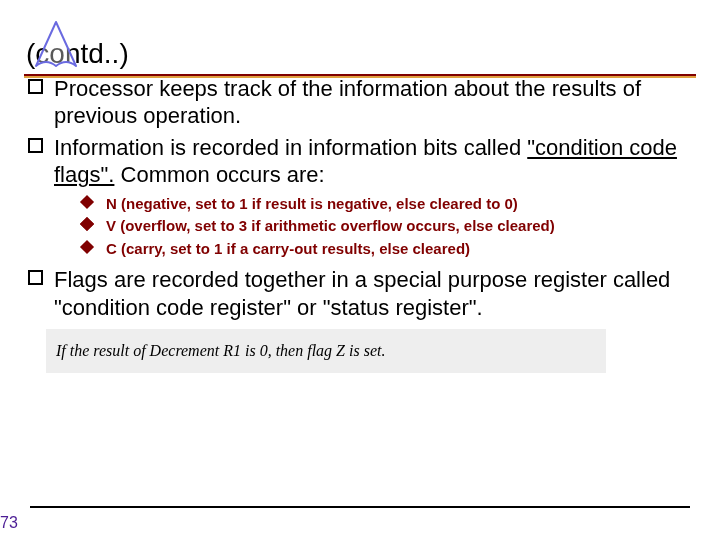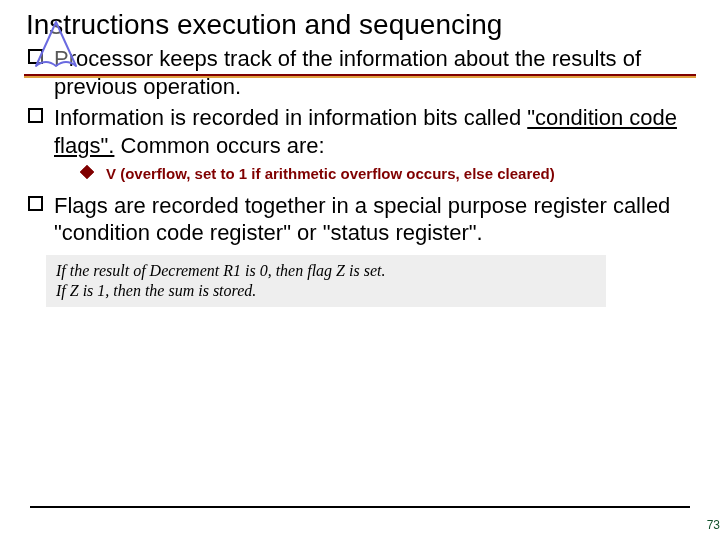--- a/index.html
+++ b/index.html
@@ -9,59 +9,61 @@
   .underline{position:absolute;left:24px;right:24px;top:74px;height:0;border-top:2px solid #800000;border-bottom:2px solid #e0a040}
   .arrow{position:absolute;left:32px;top:20px;pointer-events:none}
   .arrow svg{display:block}
   ul.b1{list-style:none;padding:0;margin:6px 0 4px 0}
   ul.b1>li{position:relative;padding-left:28px;font-size:22px;line-height:1.25;margin-bottom:4px}
   .sq{position:absolute;left:2px;top:4px;width:15px;height:15px;border:2px solid #000;box-sizing:border-box}
   .cc{text-decoration:underline}
   ul.b2{list-style:none;padding:0;margin:4px 0 6px 0}
   ul.b2>li{position:relative;padding-left:52px;font-size:15px;font-weight:bold;color:#800000;line-height:1.5}
   .di{position:absolute;left:28px;top:4px;width:10px;height:10px;background:#800000;transform:rotate(45deg)}
-  .note{margin:8px 0 0 20px;padding:6px 10px;width:560px;background:#eeeeee;font-family:Georgia,'Times New Roman',serif;font-style:italic;font-size:16px;line-height:1.25;box-sizing:border-box}
+  .note{margin:8px 0 0 20px;padding:12px 10px;width:560px;background:#eeeeee;font-family:Georgia,'Times New Roman',serif;font-style:italic;font-size:16px;line-height:1.25;box-sizing:border-box}
   .rule{position:absolute;left:30px;right:30px;bottom:32px;border-top:2px solid #000}
-  .pg{position:absolute;bottom:8px;left:0;right:0;text-align:right;font-size:12px;color:#14532d}
+  .pg{position:absolute;bottom:8px;left:0;right:0;text-align:left;font-size:16px;color:#4c1d95}
 </style>
 </head>
 <body>
 
 <div class="slide">
 
   <div class="title">
-    <span>Instructions execution and sequencing</span><br>
+    <br>
+    <span>(contd..)</span>
   </div>
 
   <ul class="b1">
     <li>
       <span class="sq"></span>
       <span>Processor keeps track of the information about the</span>
       <span>results of previous operation.</span>
     </li>
     <li>
       <span class="sq"></span>
       <span>Information is recorded in information bits called</span>
       <span class="cc">"condition code flags".</span><span> Common occurs are:</span>
       <ul class="b2">
+        <li><span class="di"></span><span>N (negative, set to 1 if result is negative, else cleared to 0)</span></li>
         <li><span class="di"></span></li>
-        <li><span class="di"></span><span>V (overflow, set to 1 if arithmetic overflow occurs, else cleared)</span></li>
+        <li><span class="di"></span><span>V (overflow, set to 3 if arithmetic overflow occurs, else cleared)</span></li>
+        <li><span class="di"></span><span>C (carry, set to 1 if a carry-out results, else cleared)</span></li>
       </ul>
     </li>
     <li>
       <span class="sq"></span>
       <span>Flags are recorded together in a special purpose</span>
       <span>register called "condition code register" or "status</span>
       <span>register".</span>
     </li>
   </ul>
 
   <div class="note">
     <div>If the result of Decrement R1 is 0, then flag Z is set.</div>
-    <div>If Z is 1, then the sum is stored.</div>
   </div>
 
 </div>
 
 <div class="underline"></div>
 
 <div class="arrow">
   <svg width="48" height="64" viewBox="0 0 48 64">
     <path d="M24 2 L44 46 Q34 38 24 46 Q14 38 4 46 Z" fill="rgba(255,255,255,0.35)" stroke="#6a6ae0" stroke-width="2" stroke-linejoin="round"></path>
   </svg>

